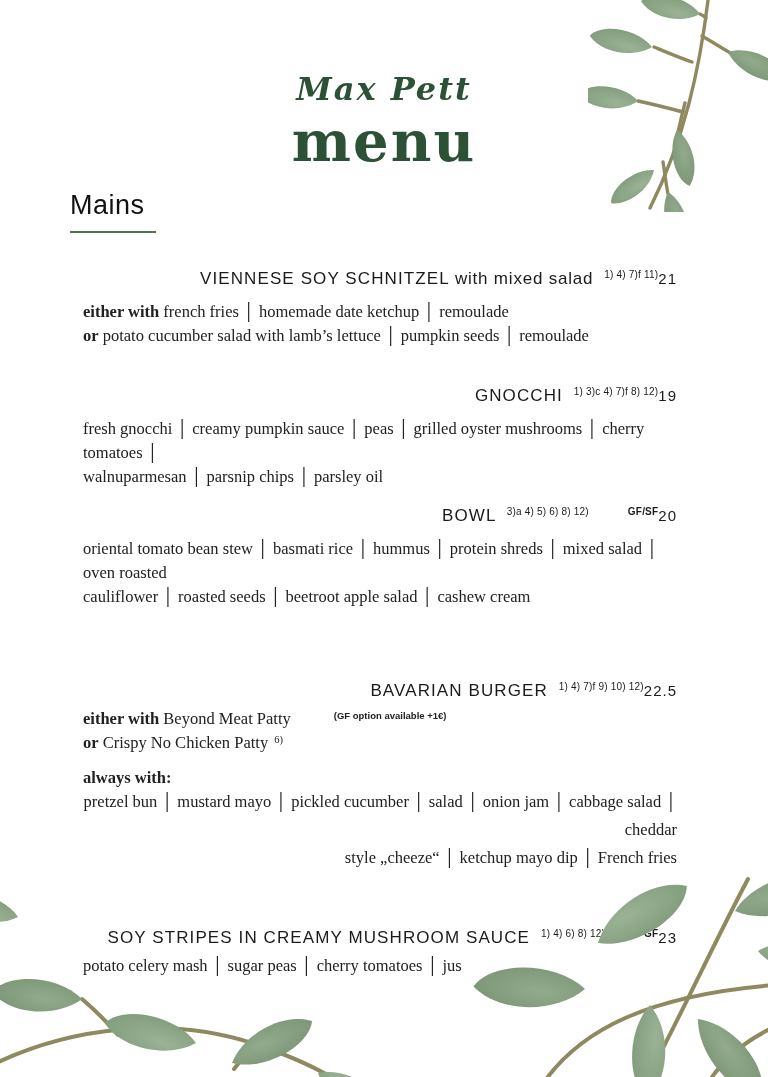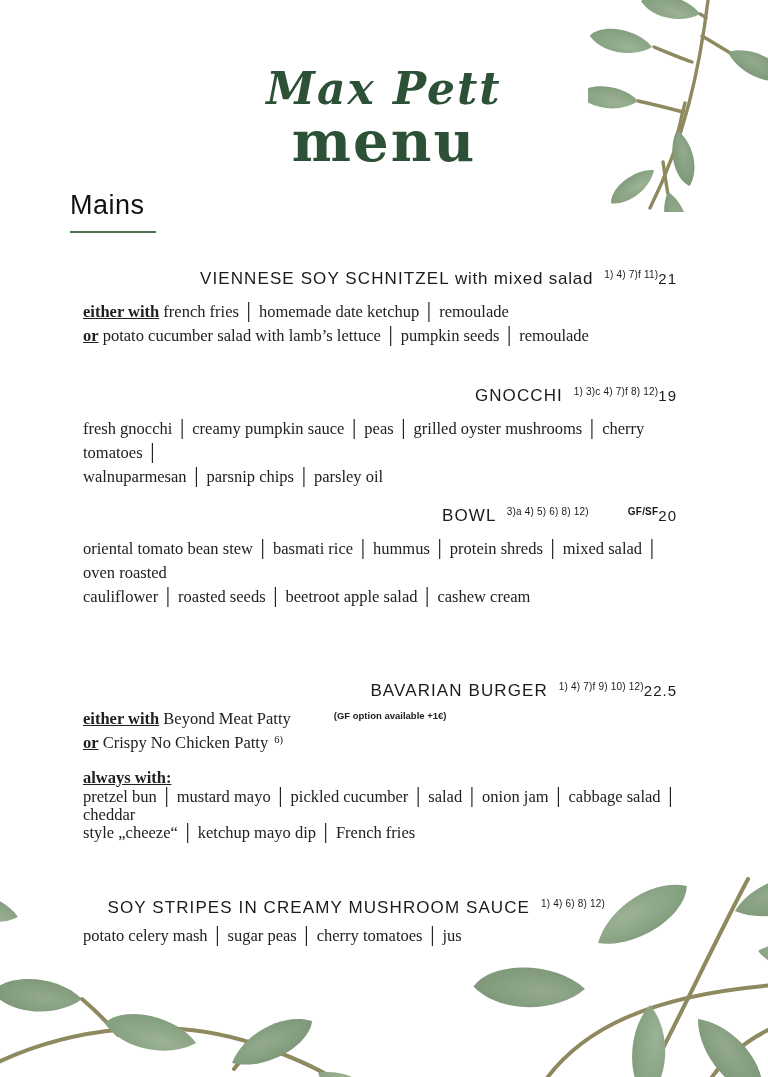--- a/index.html
+++ b/index.html
@@ -8,21 +8,21 @@
     position:relative; overflow:hidden; background:#ffffff;
     font-family:"Liberation Sans", sans-serif; color:#1e1e1e;
   }
   .deco { position:absolute; pointer-events:none; }
   .deco-top { top:0; right:0; }
   .deco-bottom { bottom:0; left:0; }
 
   .header { position:relative; text-align:center; padding-top:62px; }
   .brand-script {
     font-family:"DejaVu Serif", serif; font-style:italic; font-weight:700;
-    font-size:44px; line-height:54px; color:#2d5137; letter-spacing:2px;
+    font-size:32px; line-height:54px; color:#2d5137; letter-spacing:2px;
   }
   .brand-word {
     font-family:"DejaVu Serif", serif; font-weight:700;
     font-size:56px; line-height:58px; color:#2d5137; letter-spacing:2px; margin-top:-4px;
   }
 
   .section-head { margin:20px 0 0 70px; }
   .section-title { font-size:27px; font-weight:400; letter-spacing:0.5px; color:#121212; }
   .section-underline { width:86px; height:2px; background:#4e7350; margin-top:10px; }
 
@@ -35,31 +35,31 @@
   .sup {
     font-size:10px; font-weight:400; letter-spacing:0.2px;
     position:relative; top:-6px; margin-left:5px; white-space:nowrap;
   }
   .sup-bold { font-weight:700;padding-left:36px; }
   .price { font-size:15px; letter-spacing:1px; color:#1b1b1b; }
 
   .desc {
     font-family:"Liberation Serif", serif; font-size:16.5px; line-height:24px; color:#212121;
   }
-  .desc b { font-weight:700;text-decoration:underline; }
+  .desc b { font-weight:700; }
   .first-desc { margin-top:11px; }
   .tight { line-height:22px; }
   .opt-first { margin-top:7px; }
   .supnote {
     font-family:"Liberation Sans", sans-serif; font-weight:700; font-size:9.5px;
     position:relative; top:-5px; margin-left:3px;padding-left:40px;
   }
   .supserif { font-size:10.5px; position:relative; top:-5px; margin-left:2px; }
   .always-label { margin-top:12px; line-height:20px; }
-  .always { line-height:18px; }
+  .always { line-height:28px;text-align:right; }
 
   .gap-a { margin-top:38px; }  
   .gap-b { margin-top:17px; }  
   .gap-c { margin-top:72px; }  
   .gap-d { margin-top:56px; }  
 </style>
 </head>
 <body>
 
 <svg class="deco deco-top" width="180" height="212" viewBox="0 0 180 212" aria-hidden="true">

